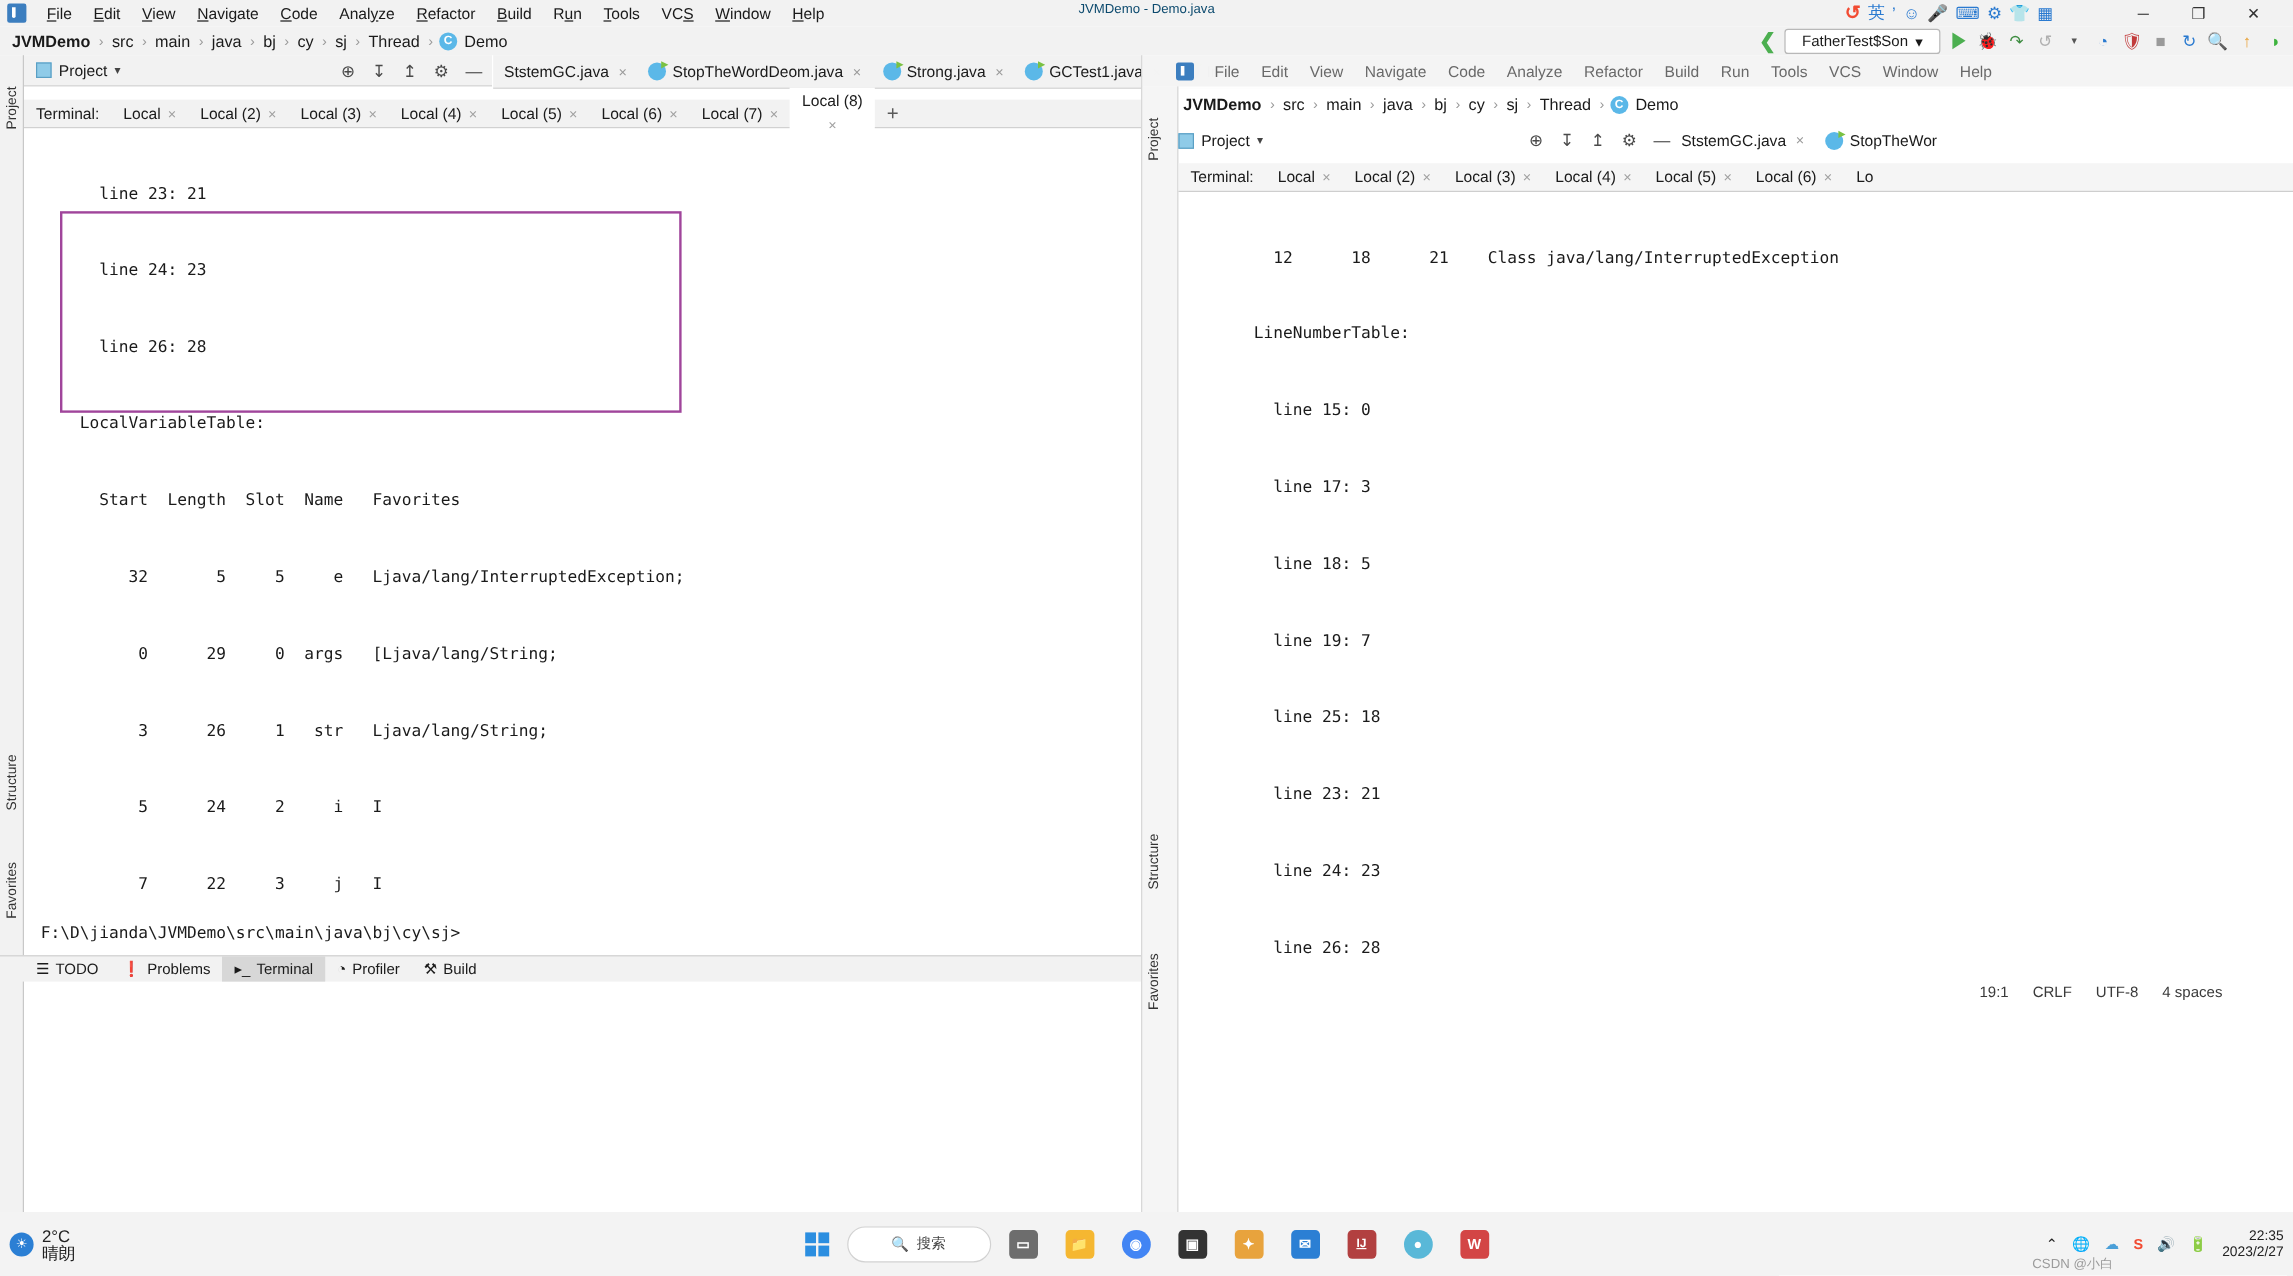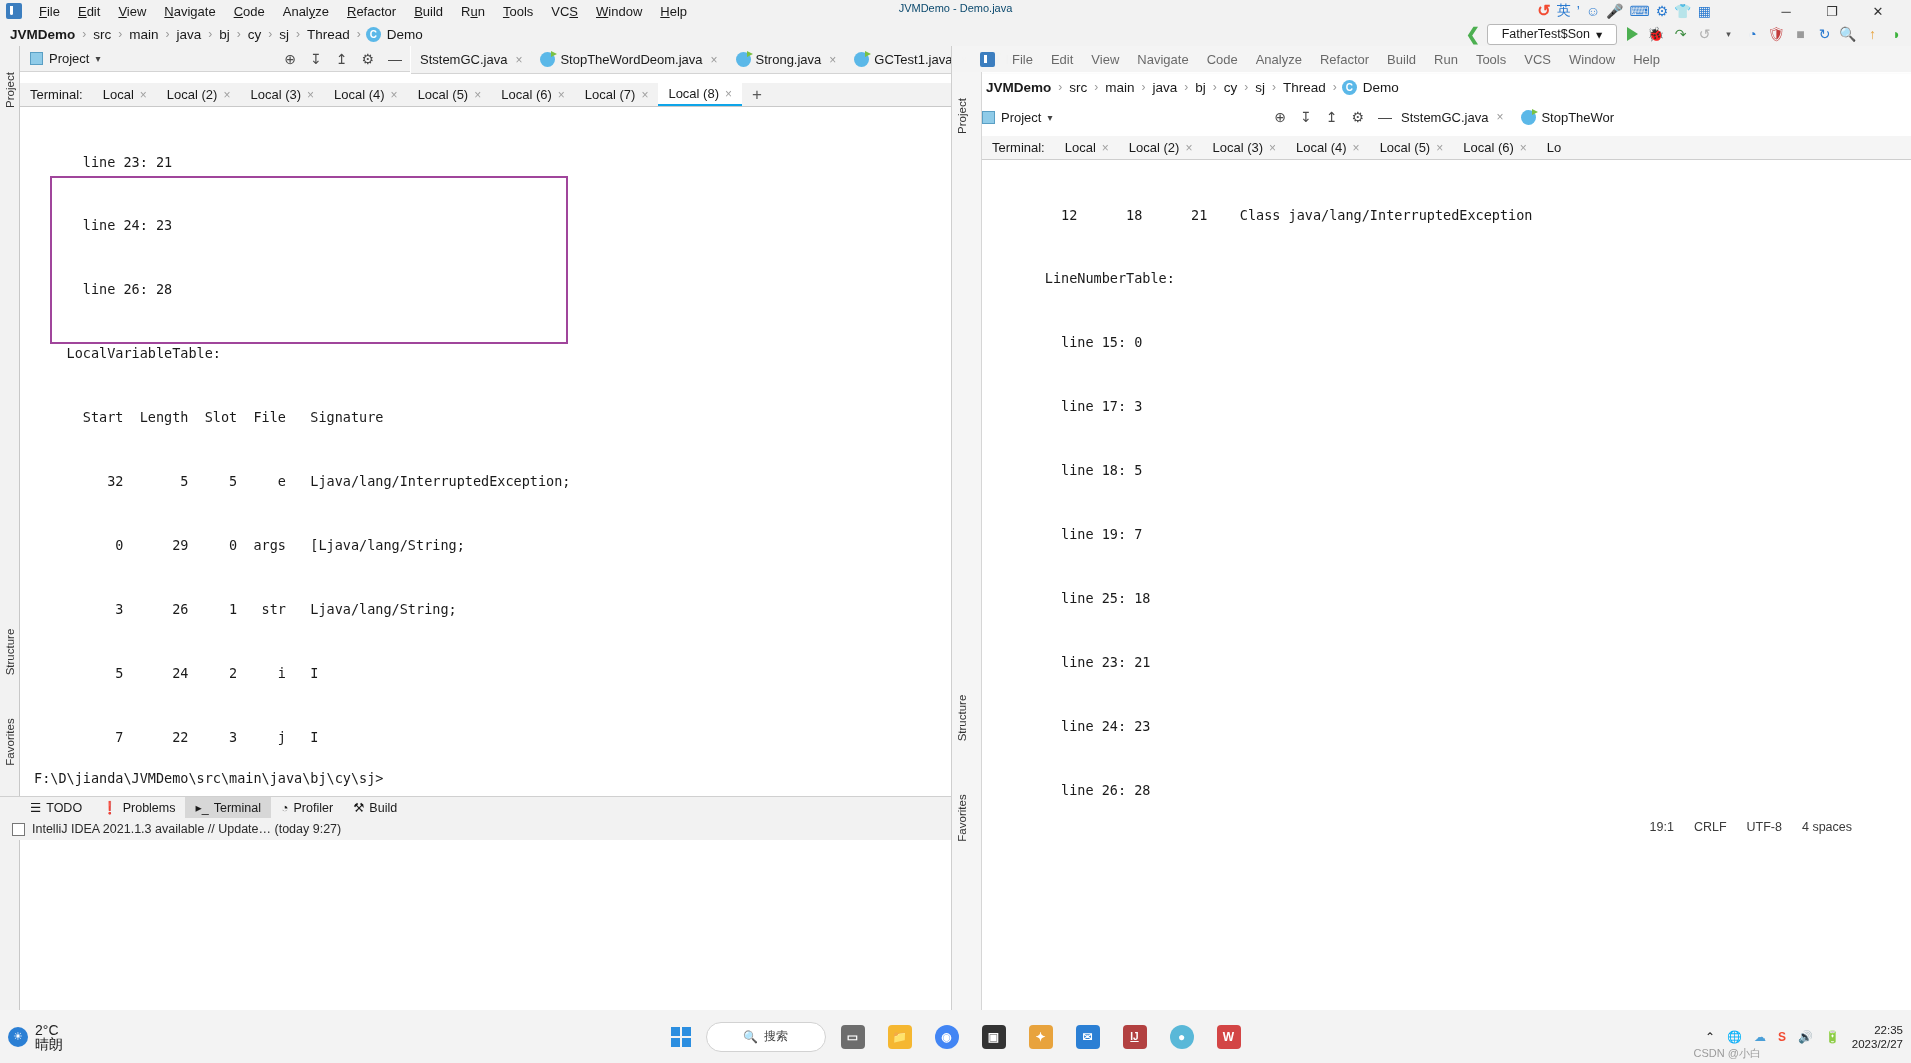--- a/index.html
+++ b/index.html
@@ -106,21 +106,21 @@
   }
 
   
   .termtabs {
     position: absolute; left: 20px; top: 83px; width: 931px; height: 24px;
     background: #f2f2f2; display: flex; align-items: center; padding-left: 6px; gap: 0;
     border-bottom: 1px solid #c9c9c9;
   }
   .tt-label { font-size: 13px; padding: 0 10px 0 4px; }
   .tt { display: flex; align-items: center; gap: 6px; padding: 3px 10px; font-size: 13px; }
-  .tt.active { background: #ffffff; border-bottom: 2px solid #0ea5e9; }
+  .tt.active { background: #ffffff; border-bottom: 2px solid #0ea5e9; flex-direction: column; }
   .tt .x { color: #a0a0a0; font-size: 12px; }
   .tt-plus { font-size: 17px; color: #5a5a5a; padding: 0 10px; }
 
   
   .term {
     position: absolute; left: 20px; top: 107px; width: 931px; height: 680px;
     background: #ffffff; overflow: hidden;
     font-family: "DejaVu Sans Mono", monospace; font-size: 13.5px; line-height: 21.3px;
     color: #1a1a1a; white-space: pre; padding-top: 2px;
   }
@@ -399,21 +399,21 @@
         <span class="x">×</span>
       </div>
       <span class="tt-plus">+</span>
     </div>
 
     <div class="term">
       <div class="ln">      line 23: 21</div>
       <div class="ln">      line 24: 23</div>
       <div class="ln">      line 26: 28</div>
       <div class="ln">    LocalVariableTable:</div>
-      <div class="ln">      Start  Length  Slot  File   Signature</div>
+      <div class="ln">      Start  Length  Slot  Name   Favorites</div>
       <div class="ln">         32       5     5     e   Ljava/lang/InterruptedException;</div>
       <div class="ln">          0      29     0  args   [Ljava/lang/String;</div>
       <div class="ln">          3      26     1   str   Ljava/lang/String;</div>
       <div class="ln">          5      24     2     i   I</div>
       <div class="ln">          7      22     3     j   I</div>
       
       
       
       
       
@@ -454,24 +454,20 @@
       <div class="bt">
         <span>◔</span>
         <span>Profiler</span>
       </div>
       <div class="bt">
         <span>⚒</span>
         <span>Build</span>
       </div>
     </div>
 
-    <div class="statusbar">
-      <span class="status-ic"></span>
-      <span>IntelliJ IDEA 2021.1.3 available // Update… (today 9:27)</span>
-    </div>
   </div>
 
   <div class="ovl">
 
     <div class="ovl-menubar">
       <div class="ovl-logo"></div>
       <div class="ovl-menu-item">File</div>
       <div class="ovl-menu-item">Edit</div>
       <div class="ovl-menu-item">View</div>
       <div class="ovl-menu-item">Navigate</div>

